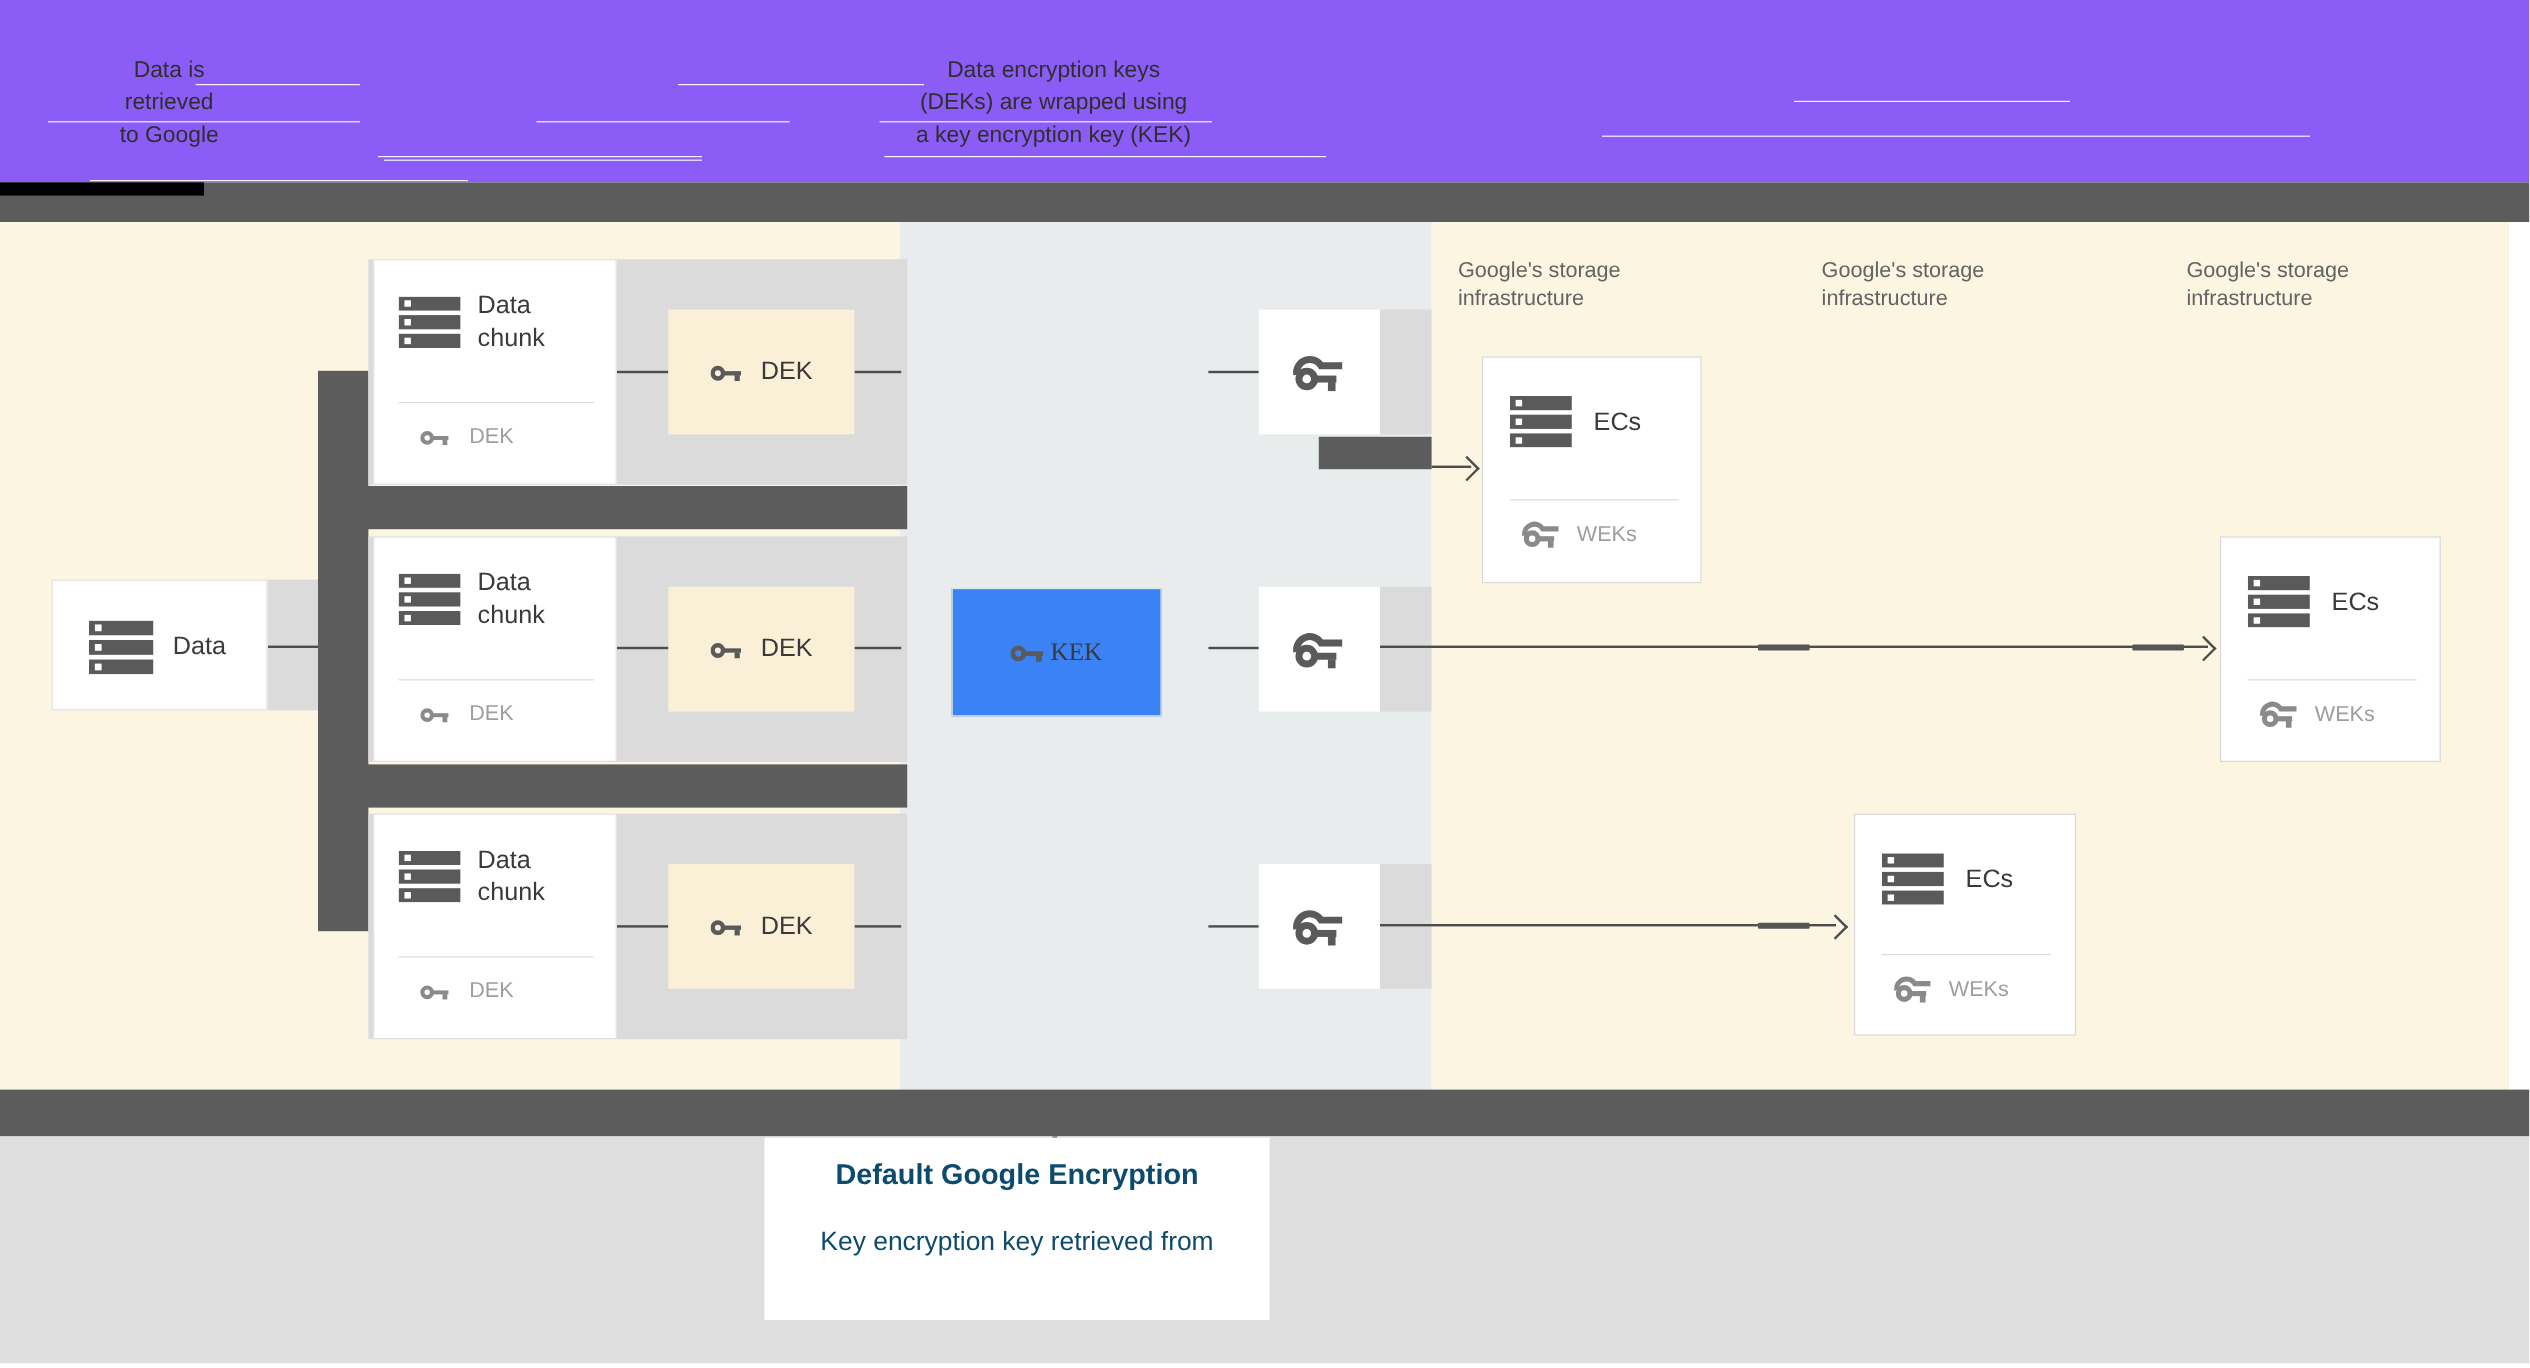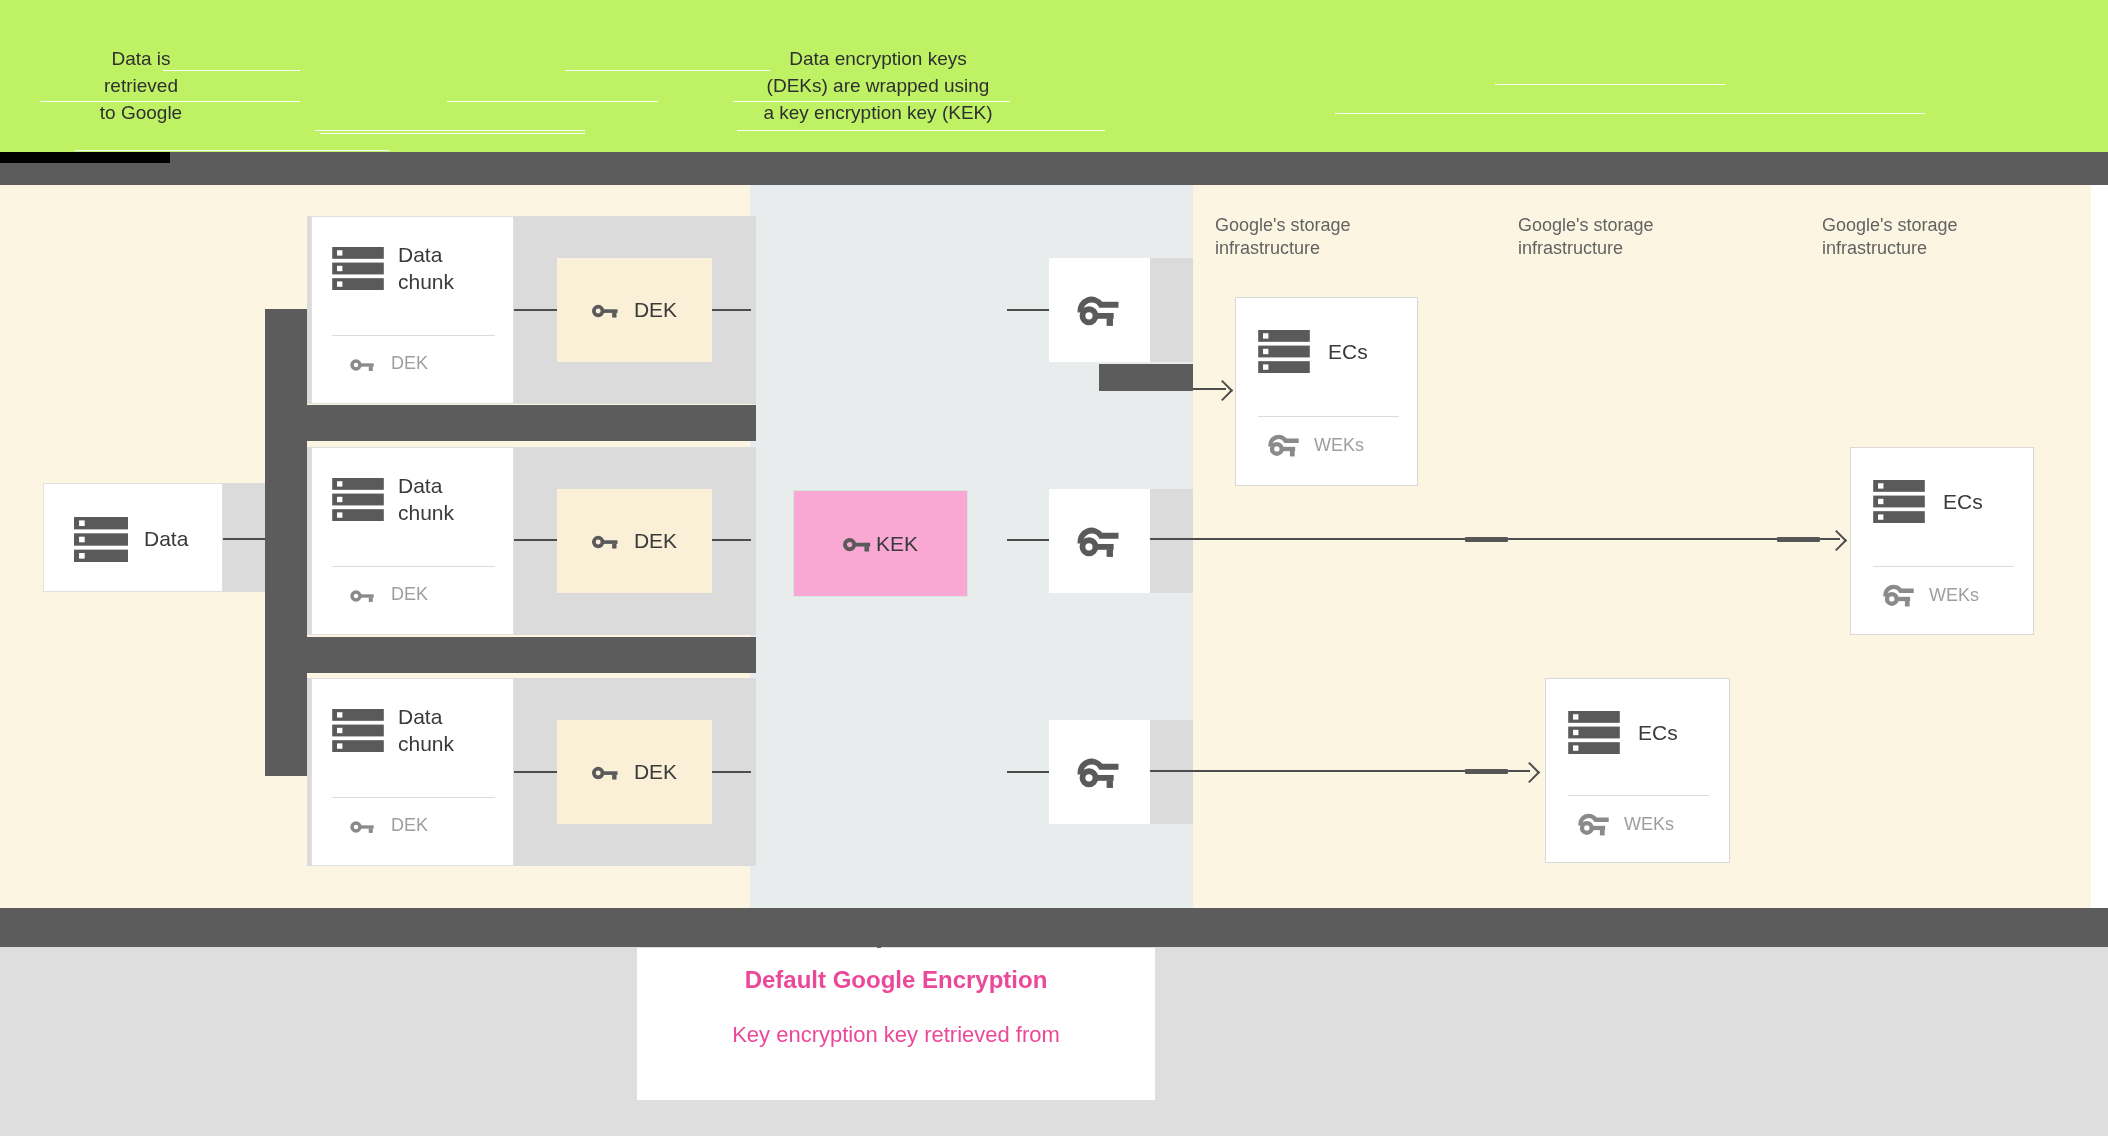--- a/index.html
+++ b/index.html
@@ -1,50 +1,50 @@
 <!DOCTYPE html>
 <html><head>
 <meta charset="utf-8">
 <style>
   html,body{margin:0;padding:0;background:#ffffff;}
   #stage{position:relative;width:2108px;height:1140px;overflow:hidden;
          font-family:"Liberation Sans","DejaVu Sans",sans-serif;background:#ffffff;}
   .abs{position:absolute;}
   
-  #header{left:0;top:0;width:2108px;height:152px;background:#bef264;}
+  #header{left:0;top:0;width:2108px;height:152px;background:#8b5cf6;}
   .hstep{position:absolute;color:#2f2f2f;font-size:19px;line-height:27px;text-align:center;}
   .wline{position:absolute;height:1px;background:rgba(255,255,255,0.92);}
   #band-top{left:0;top:152px;width:2108px;height:33px;background:#5c5c5c;}
   #band-notch{left:0;top:152px;width:170px;height:11px;background:#000000;}
   
   #bg-cream-left{left:0;top:185px;width:750px;height:723px;background:#fcf5e2;}
   #bg-bluegray{left:750px;top:185px;width:443px;height:723px;background:#e8ecec;}
   #bg-cream-right{left:1193px;top:185px;width:898px;height:723px;background:#fcf5e2;}
   #bg-white-right{left:2091px;top:185px;width:17px;height:723px;background:#ffffff;}
   #band-bottom{left:0;top:908px;width:2108px;height:39px;background:#5c5c5c;}
   #bg-bottom{left:0;top:947px;width:2108px;height:189px;background:#dedede;}
   
   .whitebox{position:absolute;background:#ffffff;border:1px solid #e0e0e0;box-sizing:border-box;}
   .graypanel{position:absolute;background:#dbdbdb;}
   .darkbar{position:absolute;background:#5c5c5c;}
   .hline{position:absolute;height:2px;background:#4d4d4d;}
   .dash{position:absolute;height:5px;background:#565656;border-radius:1px;}
   .chev{position:absolute;width:13px;height:13px;border-top:2px solid #4d4d4d;border-right:2px solid #4d4d4d;transform:rotate(45deg);}
   .dekbox{position:absolute;background:#faf0d8;display:flex;align-items:center;justify-content:center;gap:11px;}
-  .kekbox{position:absolute;background:#f9a8d4;border:1px solid #d5e6dc;box-sizing:border-box;
-          display:flex;align-items:center;justify-content:center;gap:0;}
+  .kekbox{position:absolute;background:#3b82f6;border:1px solid #d5e6dc;box-sizing:border-box;
+          display:flex;align-items:center;justify-content:center;gap:0;font-family:Liberation Serif, serif;}
   .keylabel{font-size:21px;color:#3a3a3a;}
   .boxtitle{font-size:21px;color:#3a3a3a;line-height:27px;}
   .divider{position:absolute;height:1px;background:#dcdcdc;}
   .mutedrow{position:absolute;display:flex;align-items:center;gap:12px;color:#9e9e9e;font-size:18px;}
   .storage-label{position:absolute;color:#636363;font-size:18px;line-height:23px;}
   .icon{color:#5a5a5a;display:block;}
   .muted-icon{color:#8a8a8a;}
   
-  #caption{left:637px;top:948px;width:518px;height:152px;background:#ffffff;text-align:center;color:#ec4899;}
+  #caption{left:637px;top:948px;width:421px;height:152px;background:#ffffff;text-align:center;color:#0c4a6e;}
   #caption .t1{margin-top:18px;font-size:24px;font-weight:bold;}
   #caption .t2{margin-top:28px;font-size:22px;}
   #caption .t3{margin-top:4px;font-size:22px;font-weight:bold;}
   #caption-notch{left:877px;top:947px;width:4px;height:6px;background:#5c5c5c;}
 </style>
 </head>
 <body>
 
 <svg width="0" height="0" style="position:absolute">
   <defs>

